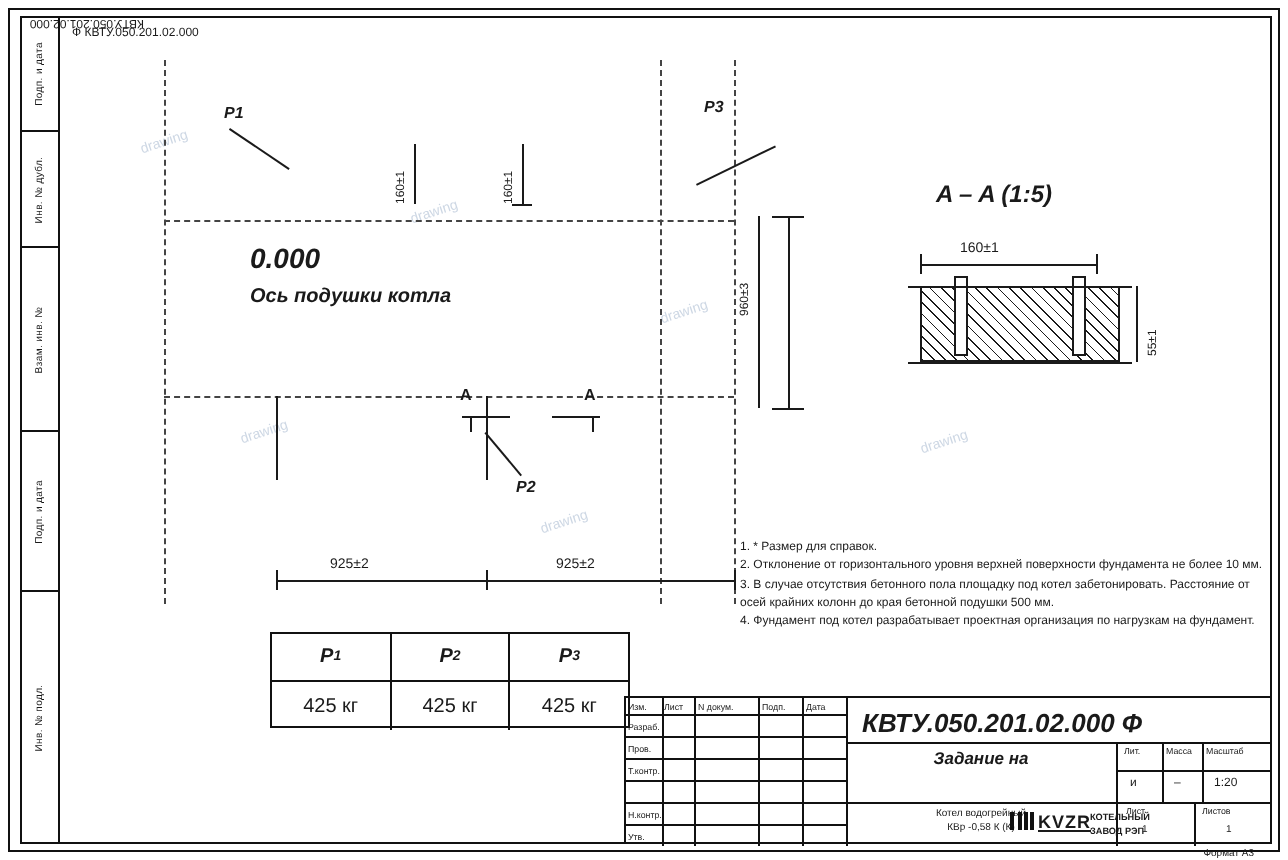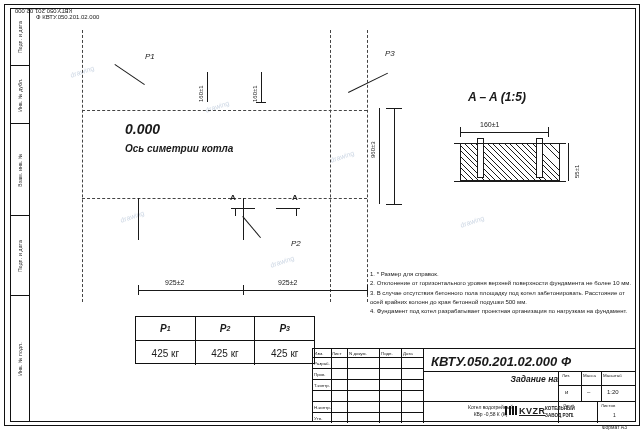--- a/index.html
+++ b/index.html
@@ -29,21 +29,21 @@
   .vlbl{position:absolute;font-size:6px;white-space:nowrap;transform-origin:0 0;transform:rotate(-90deg);}
 
   .title-0{position:absolute;font-size:14px;font-weight:bold;font-style:italic;}
   .axis-text{position:absolute;font-size:10px;font-weight:bold;font-style:italic;}
   .sec-title{position:absolute;font-size:12px;font-weight:bold;font-style:italic;}
 
   
   .wm{position:absolute;font-size:7px;color:#cdd7e4;transform:rotate(-18deg);white-space:nowrap;pointer-events:none;}
 
   
-  .ptag{position:absolute;font-size:8px;font-style:italic;font-weight:normal;margin-left:33px;}
+  .ptag{position:absolute;font-size:8px;font-style:italic;font-weight:bold;}
 
   
   .ptable{position:absolute;left:105px;top:308px;width:180px;height:48px;border:1px solid #111;box-sizing:border-box;}
   .ptable .r{display:flex;height:24px;box-sizing:border-box;}
   .ptable .r:first-child{border-bottom:1px solid #111;}
   .ptable .c{flex:1;display:flex;align-items:center;justify-content:center;font-size:10px;box-sizing:border-box;}
   .ptable .c + .c{border-left:1px solid #111;}
   .ptable .c.h{font-style:italic;font-weight:bold;}
   .sub{font-size:7px;vertical-align:sub;}
 
@@ -53,21 +53,21 @@
 
   
   .tb{position:absolute;left:312px;top:348px;width:324px;height:74px;border:1px solid #111;box-sizing:border-box;}
   .tb .vline{position:absolute;top:0;width:1px;height:100%;background:#111;}
   .tb .hline{position:absolute;left:0;height:1px;background:#111;}
   .tb-left{position:absolute;left:0;top:0;width:110px;height:74px;}
   .tb-left .hl{position:absolute;left:0;width:110px;height:1px;background:#111;}
   .tb-left .vl{position:absolute;top:0;width:1px;background:#111;}
   .tb-txt{position:absolute;font-size:4.4px;white-space:nowrap;}
   .code{position:absolute;font-size:13px;font-weight:bold;font-style:italic;white-space:nowrap;}
-  .tb-name{position:absolute;font-size:8.5px;font-weight:bold;font-style:italic;text-align:right;width:135px;line-height:1.35;}
+  .tb-name{position:absolute;font-size:8.5px;font-weight:bold;font-style:italic;text-align:center;width:135px;line-height:1.35;}
   .tb-sub{position:absolute;font-size:5px;text-align:center;width:135px;line-height:1.3;}
   .small{position:absolute;font-size:5px;white-space:nowrap;}
   .smallb{position:absolute;font-size:5.5px;font-weight:bold;white-space:nowrap;}
   .logo{position:absolute;font-size:9px;font-weight:bold;letter-spacing:.5px;text-decoration:underline;}
   .logo-bars{position:absolute;width:12px;height:9px;}
   .logo-bars i{position:absolute;top:0;width:2px;height:9px;background:#111;}
   .formatline{position:absolute;right:8px;bottom:-9px;font-size:5px;}
 
   
   .hatch{position:absolute;background:repeating-linear-gradient(45deg,#1a1a1a 0 0.6px,transparent 0.6px 4px);}
@@ -136,21 +136,21 @@
     <div class="thin" style="left:85px;top:56px;width:36px;height:1px;transform:rotate(34deg);transform-origin:0 0;"></div>
     <div class="ptag" style="left:82px;top:44px;">P1</div>
 
     <div class="thin" style="left:213px;top:208px;width:28px;height:1px;transform:rotate(50deg);transform-origin:0 0;"></div>
     <div class="ptag" style="left:228px;top:231px;">P2</div>
 
     <div class="thin" style="left:318px;top:84px;width:44px;height:1px;transform:rotate(-26deg);transform-origin:0 0;"></div>
     <div class="ptag" style="left:322px;top:41px;">P3</div>
 
     <div class="title-0" style="left:95px;top:113px;">0.000</div>
-    <div class="axis-text" style="left:95px;top:135px;">Ось симетрии котла</div>
+    <div class="axis-text" style="left:95px;top:135px;">Ось подушки котла</div>
 
     <div class="vlbl" style="left:168px;top:94px;">160±1</div>
     <div class="solid-v" style="left:177px;top:64px;height:30px;"></div>
     <div class="vlbl" style="left:222px;top:94px;">160±1</div>
     <div class="solid-v" style="left:231px;top:64px;height:30px;"></div>
     <div class="solid-h" style="left:226px;top:94px;width:10px;"></div>
 
     <div class="vlbl" style="left:340px;top:150px;">960±3</div>
     <div class="solid-v" style="left:349px;top:100px;height:96px;"></div>
 

